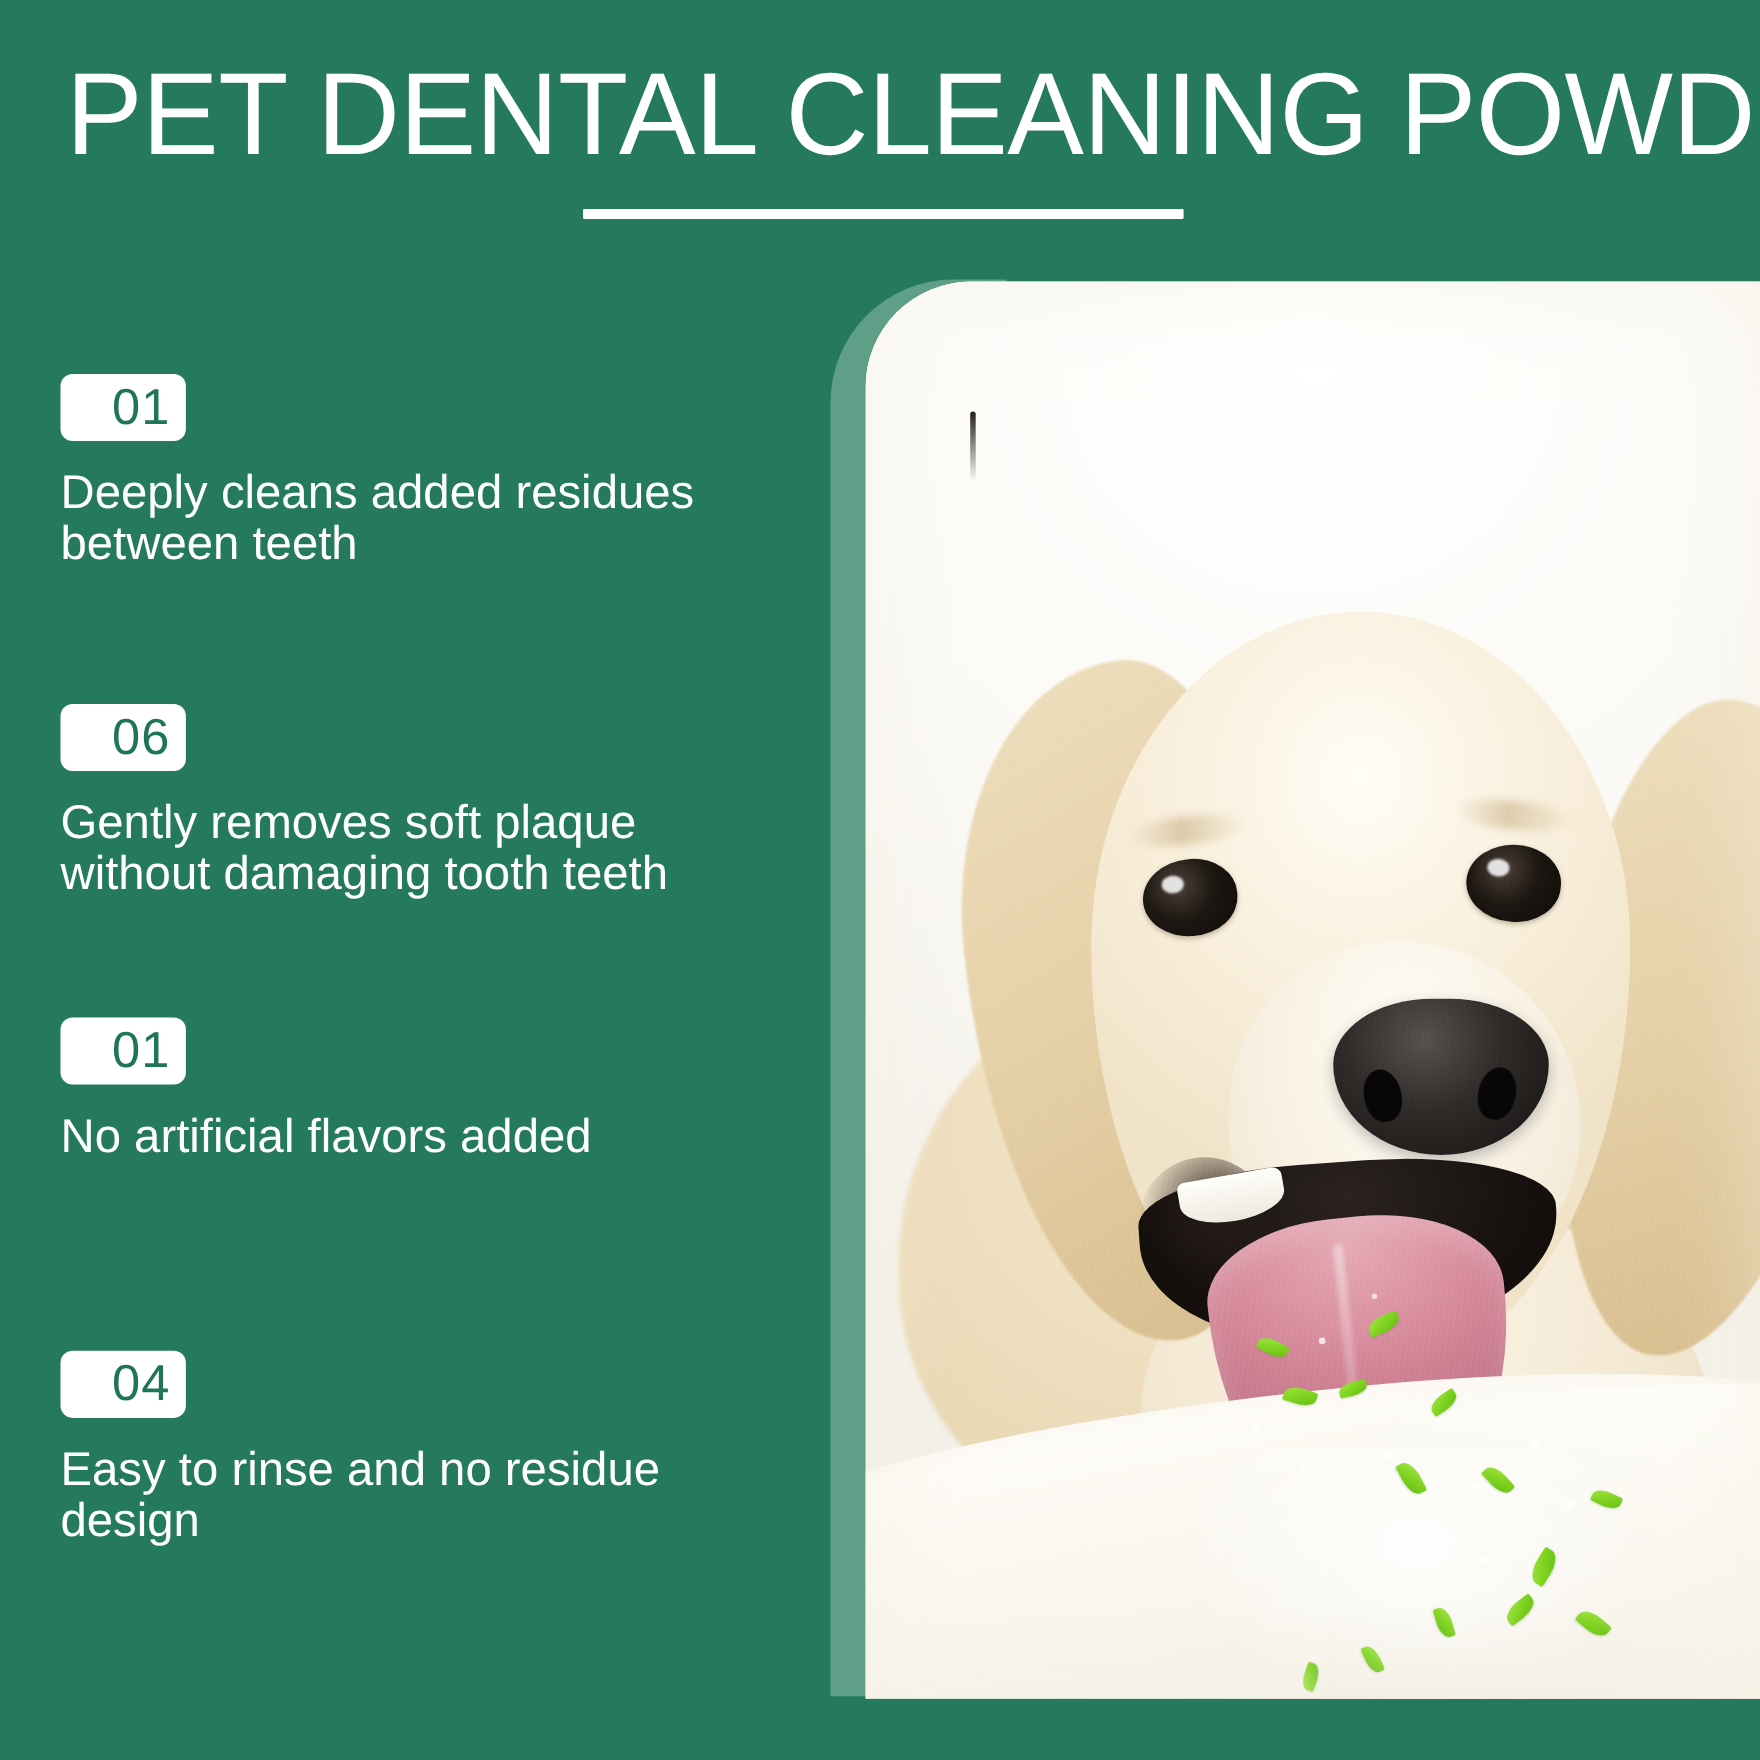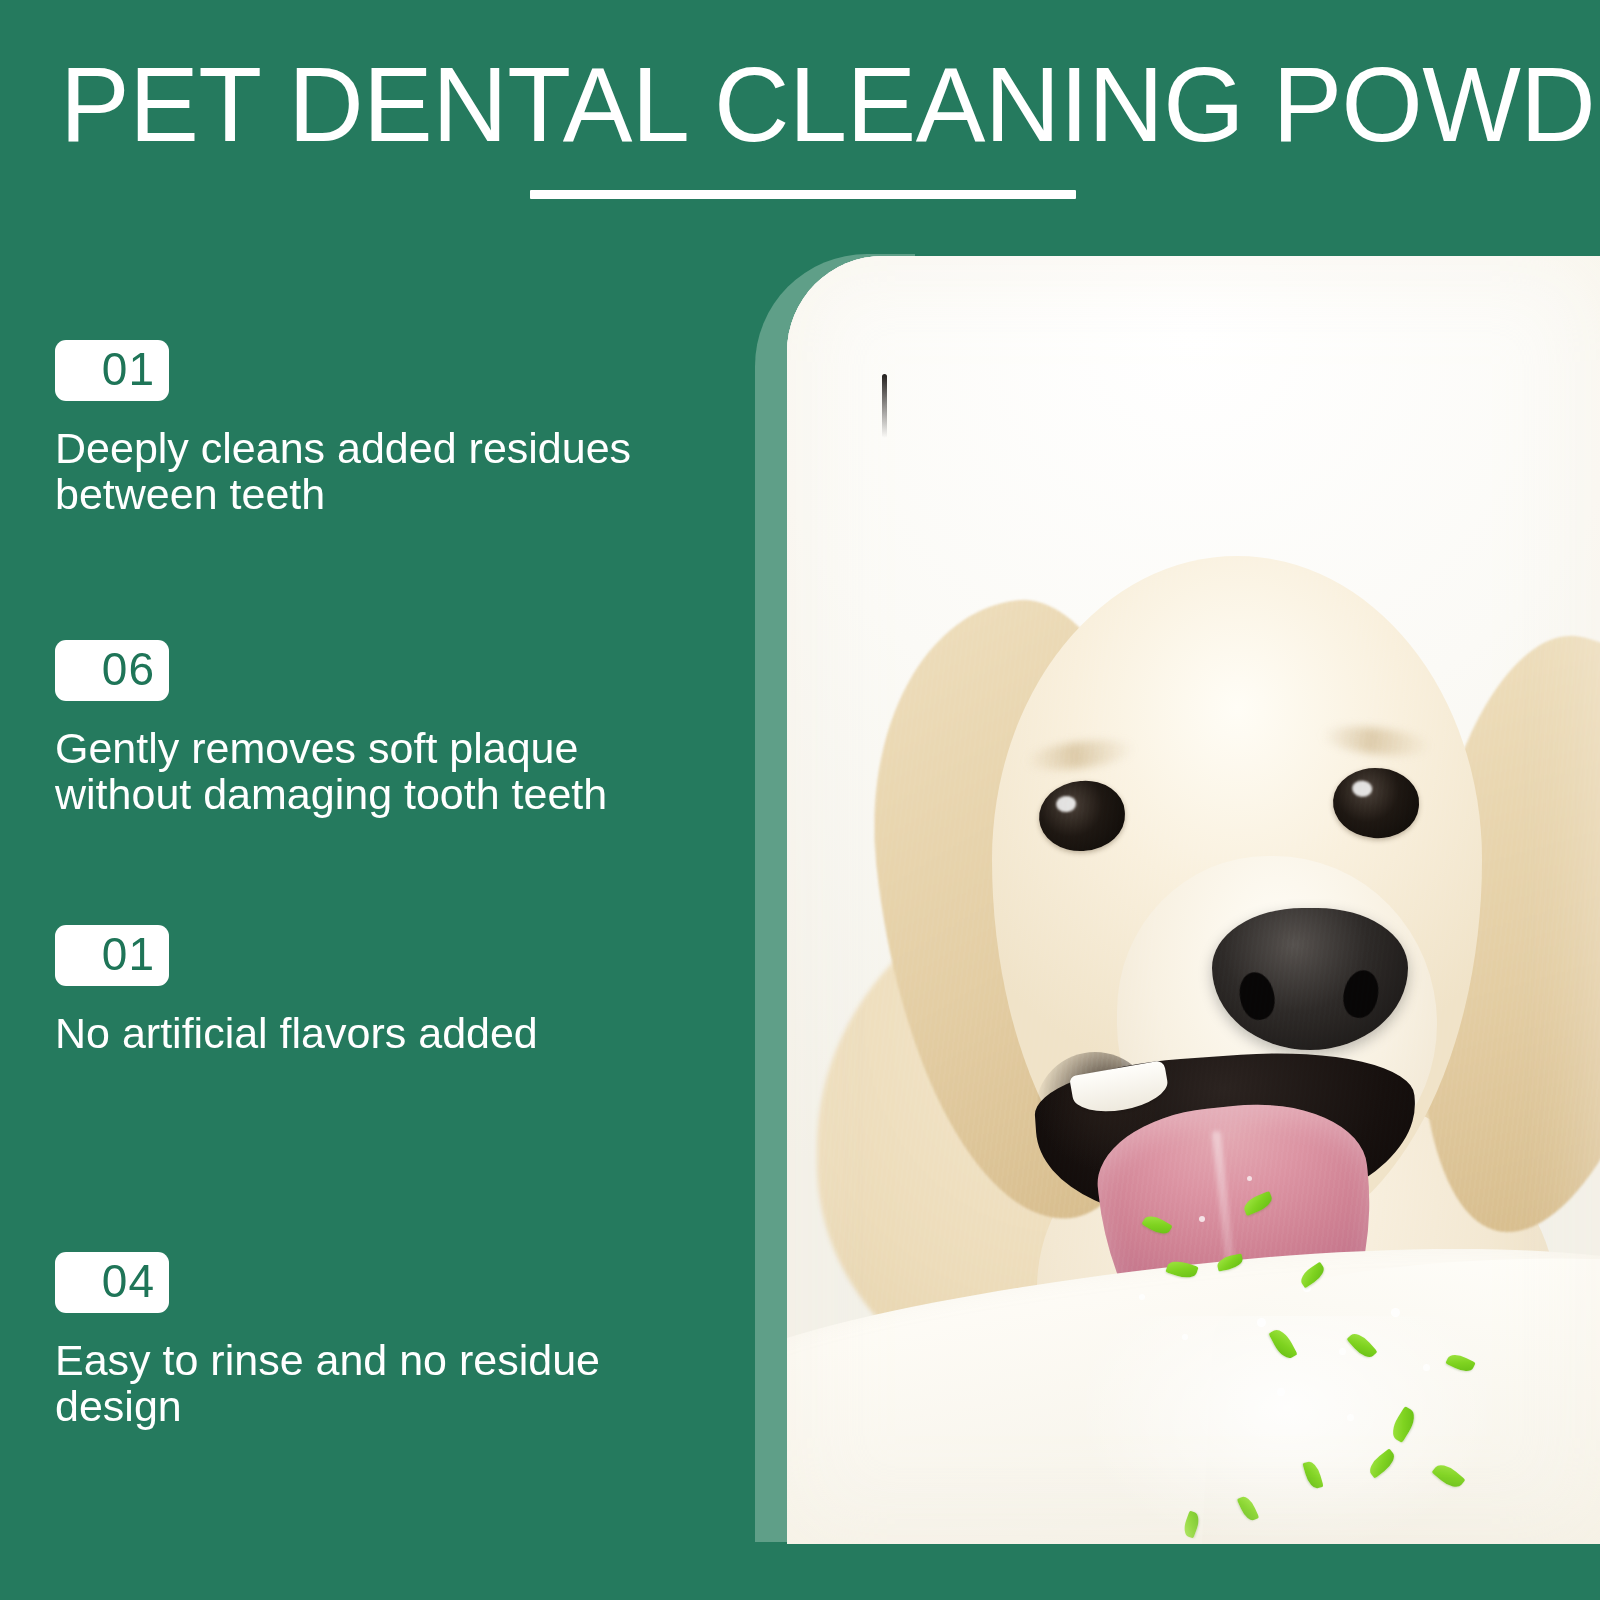--- a/index.html
+++ b/index.html
@@ -48,21 +48,21 @@
     color:#ffffff;
     font-size:43px;
     line-height:46px;
     font-weight:400;
     letter-spacing:0px;
     max-width:660px;
   }
   #feature-1{top:340px;}
   #feature-2{top:640px;}
   #feature-3{top:925px;}
-  #feature-4{top:1228px;margin-top:24px;}
+  #feature-4{top:1228px;}
 
   
   .accent-band{
     position:absolute;left:755px;top:254px;width:160px;height:1288px;
     background:#5f9f88;
     border-top-left-radius:112px;
     border-bottom-left-radius:0;
   }
   .photo-panel{
     position:absolute;left:787px;top:256px;width:813px;height:1288px;

